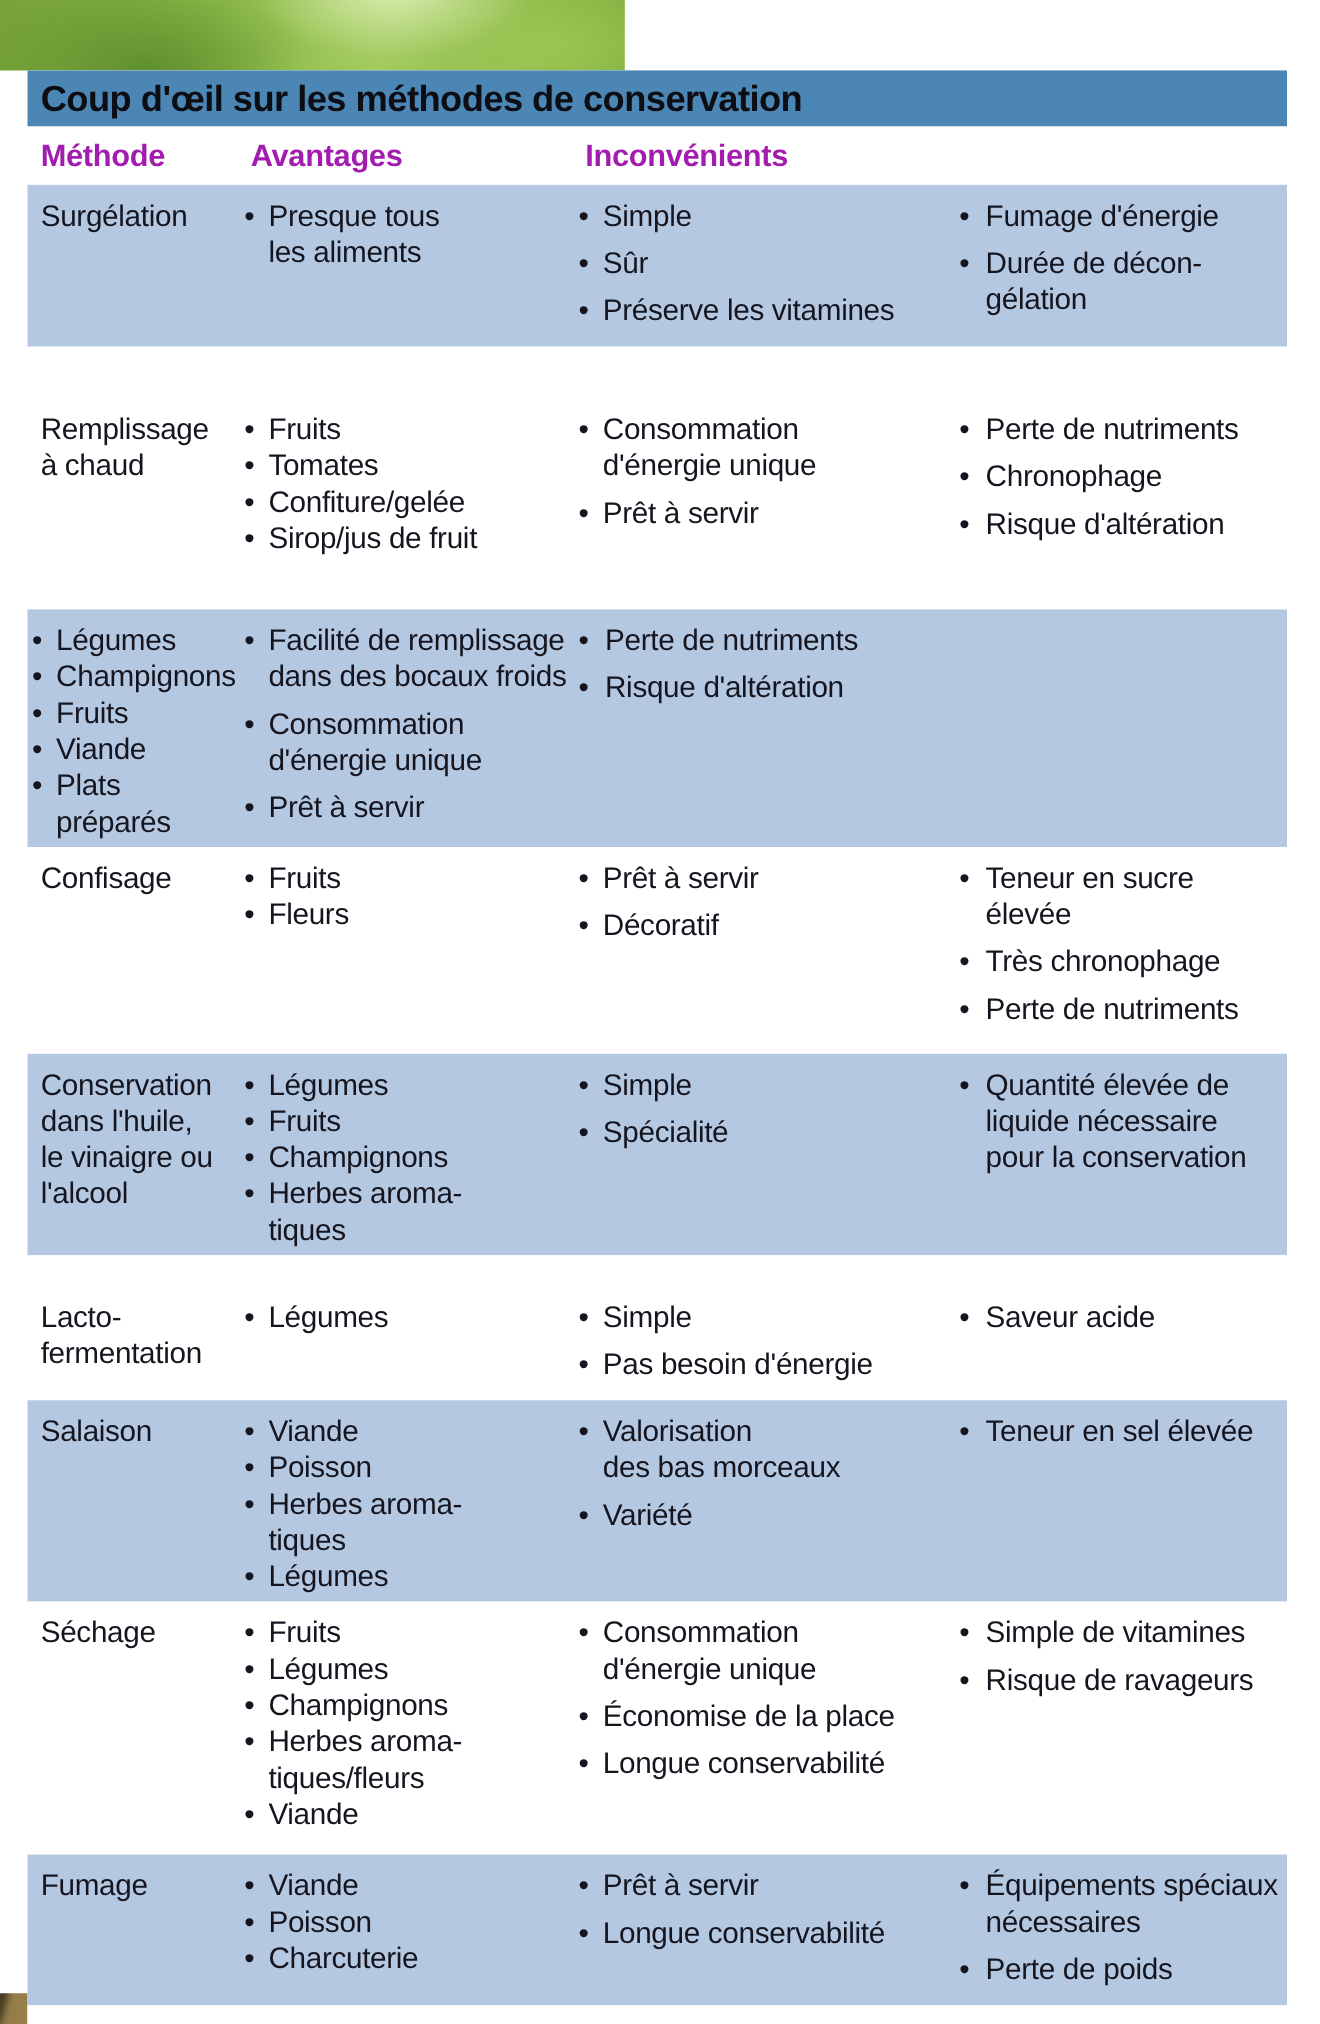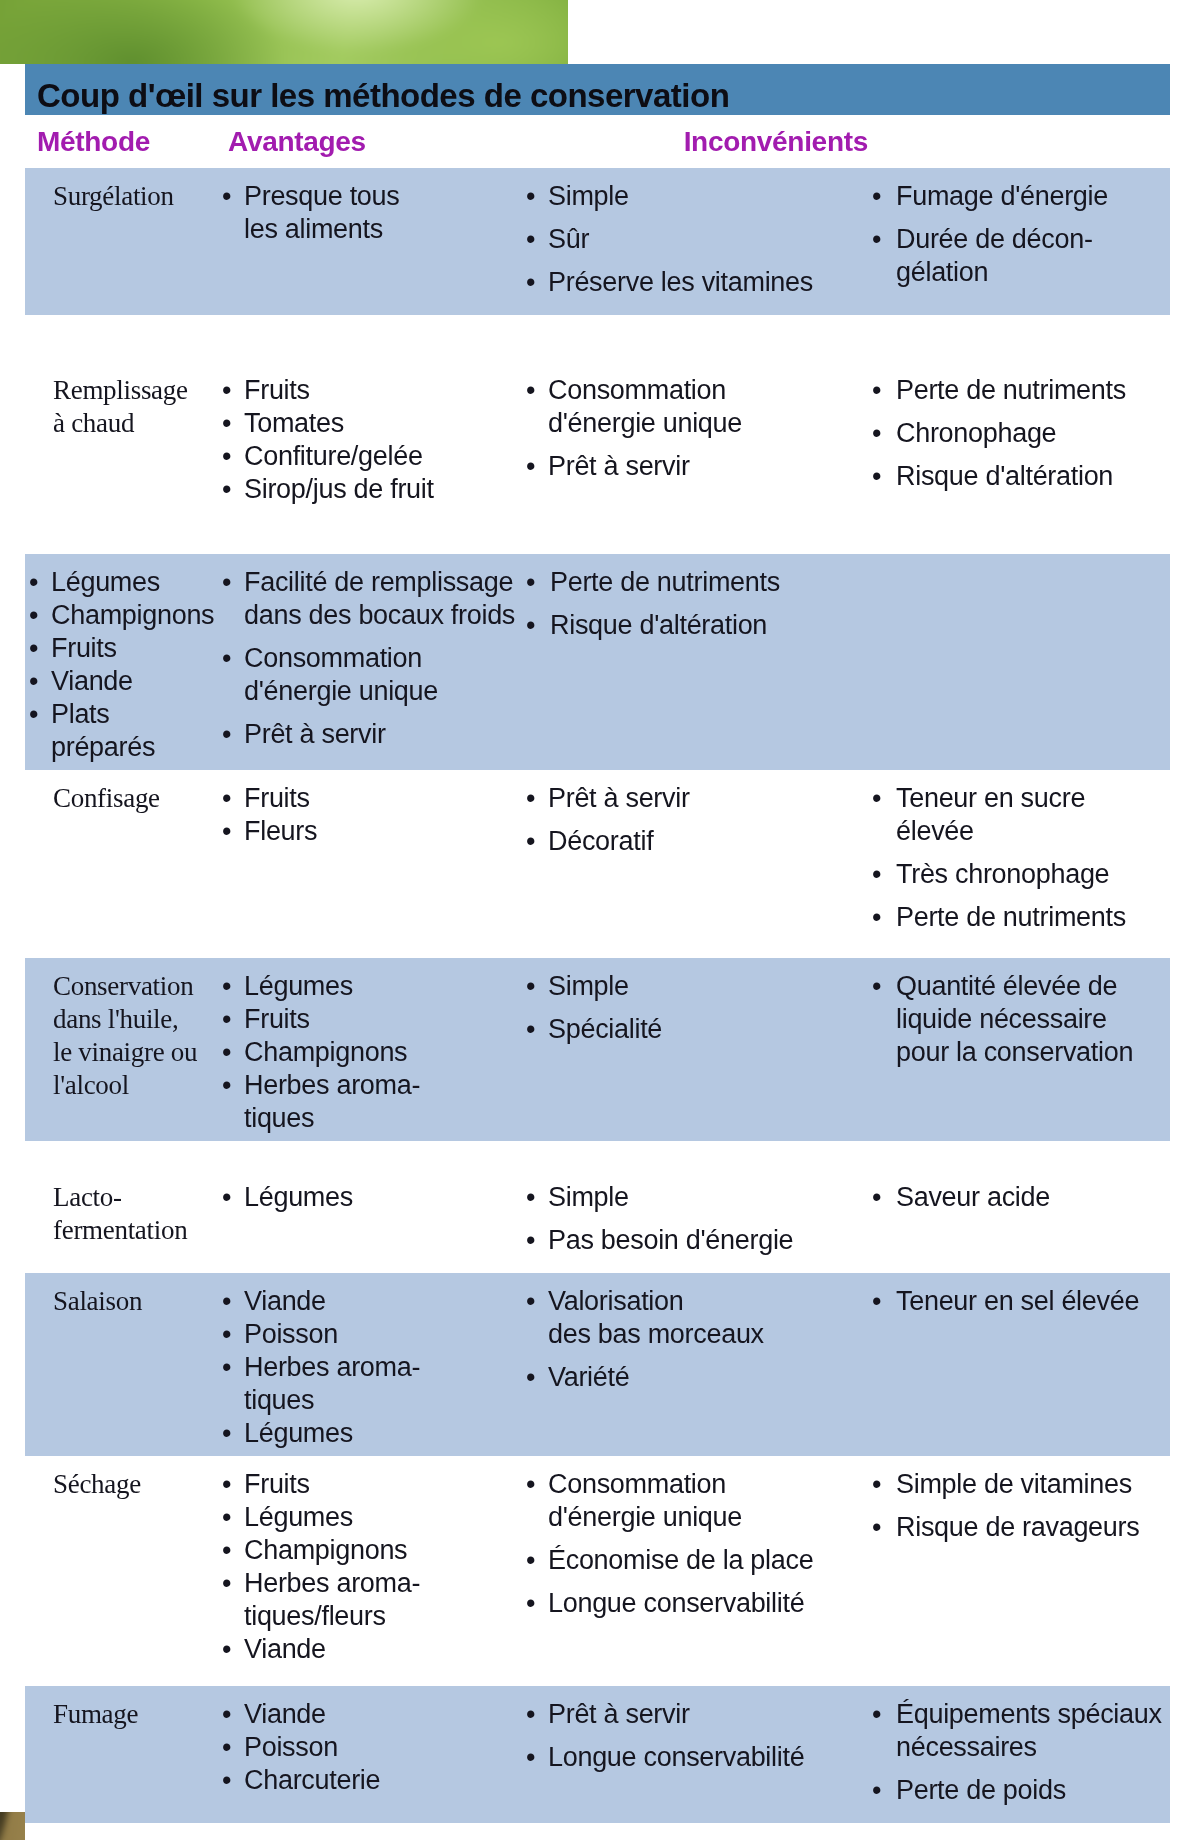--- a/index.html
+++ b/index.html
@@ -40,45 +40,45 @@
     filter:blur(3px);
   }
   
   .table-card{
     position:absolute;left:25px;top:64px;width:1145px;
     background:#ffffff;
     border-bottom:3px solid var(--c-rule,#6a9cc8);
   }
   .title-bar{
     height:51px;background:var(--c-title-bar,#4c86b4);
-    display:flex;align-items:flex-end;
+    display:flex;align-items:center;
     padding-left:12px;box-sizing:border-box;
   }
   .title-bar .t{
     font-size:33px;font-weight:bold;color:#0d0d14;letter-spacing:-0.5px;
   }
   .header-row{
     height:53px;background:#ffffff;
     display:grid;grid-template-columns:193px 304px 346px 1fr;
     align-items:center;box-sizing:border-box;
   }
   .header-row .hc{font-size:28px;font-weight:bold;color:#a21caf;letter-spacing:-0.3px;}
   .hc.h0{padding-left:12px;}
   .hc.h1{padding-left:26px;}
   .hc.h2{padding-left:10px;}
-  .hc.h3{padding-left:10px;text-align:right;}
+  .hc.h3{padding-left:10px;}
   
   .trow{
     display:grid;grid-template-columns:193px 304px 346px 1fr;
     background:#ffffff;box-sizing:border-box;
   }
   .trow.alt{background:var(--c-row,#b5c8e1);}
   .cell{padding-top:12px;padding-bottom:6px;box-sizing:border-box;
     font-size:27px;line-height:33px;letter-spacing:-0.3px;}
-  .cell.method{padding-left:28px;white-space:pre-line;font-family:Liberation Serif, serif;}
+  .cell.method{padding-left:12px;white-space:pre-line;}
   .cell ul{list-style:none;margin:0;padding:0;}
   .cell li{position:relative;padding-left:26px;white-space:pre-line;}
   .cell.c-usage li{margin-bottom:0;}
   .cell.c-adv li, .cell.c-dis li{margin-bottom:10px;}
   .cell li .bullet{position:absolute;left:4px;top:0;}
   .cell.c-dis li{padding-left:28px;}
   .cell.c-dis li .bullet{left:4px;}
 </style>
 </head>
 <body>

